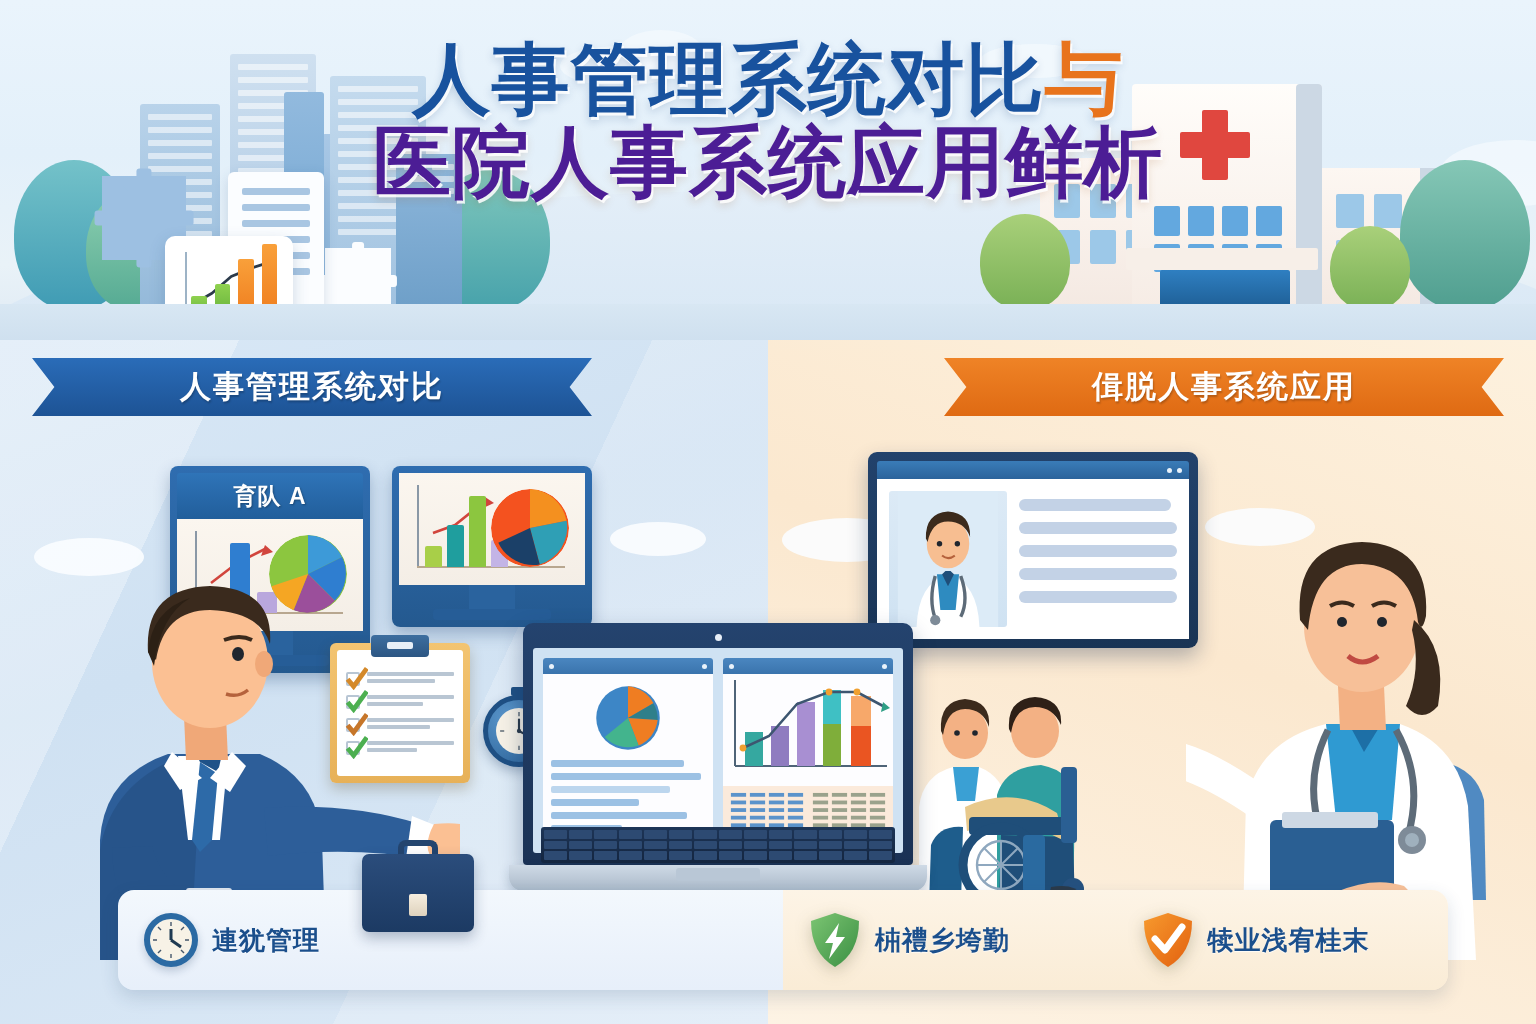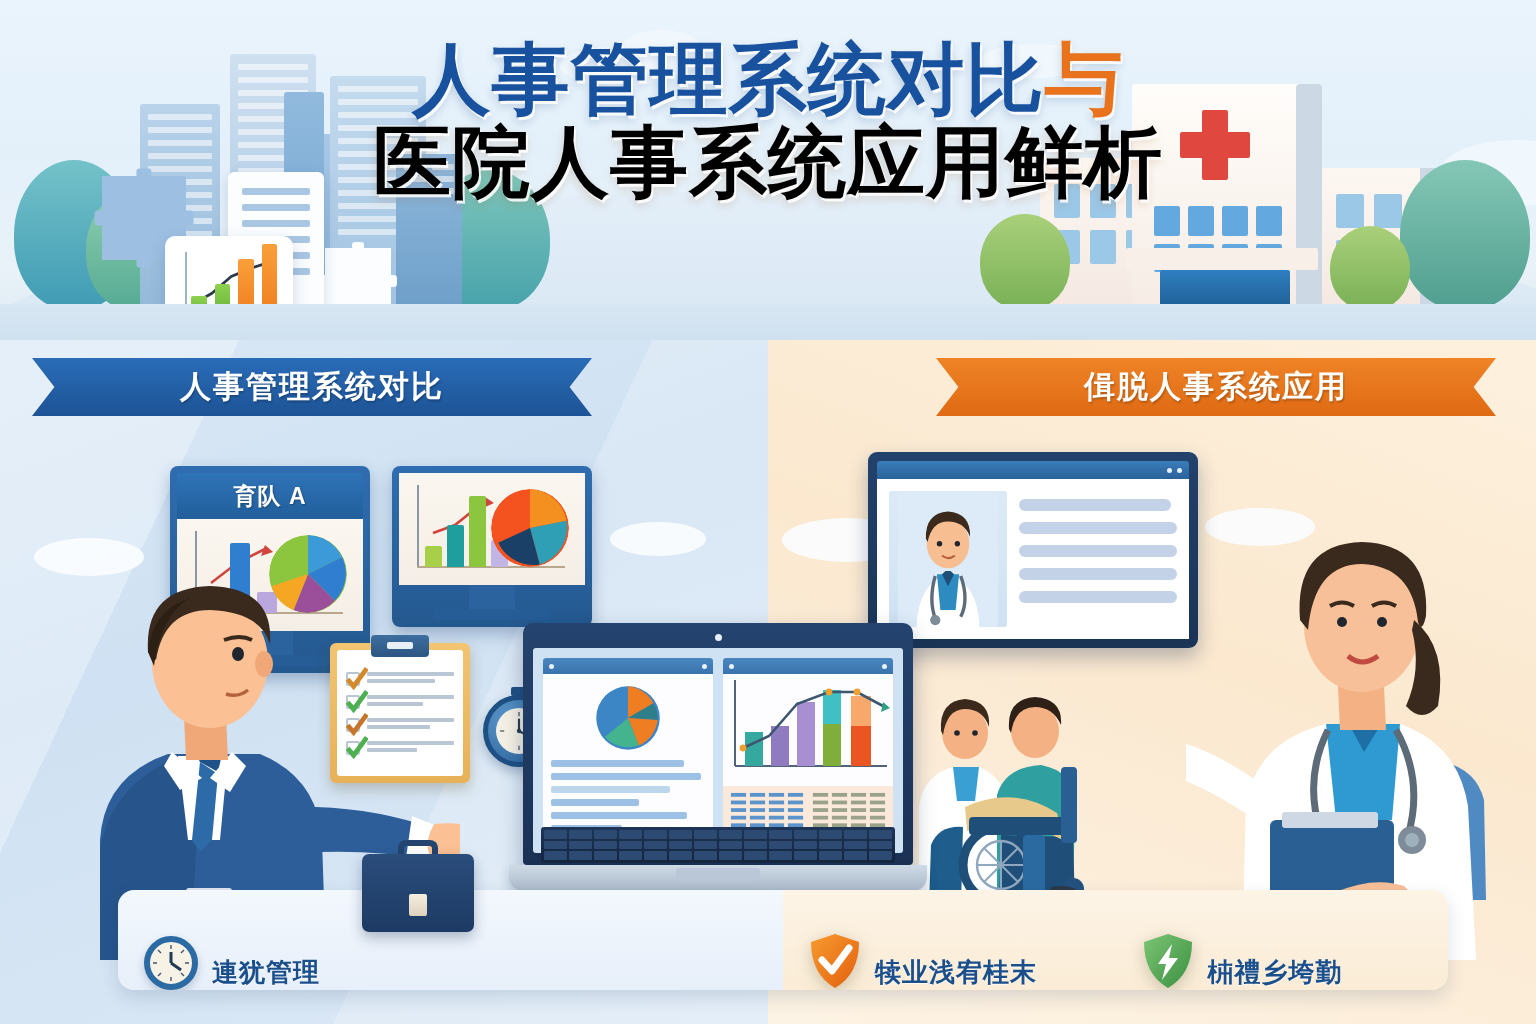--- a/index.html
+++ b/index.html
@@ -82,21 +82,21 @@
 
   
   .title-wrap { position: absolute; left: 0; top: 38px; width: 1536px; text-align: center; z-index: 6; }
   .title-l1 {
     font-size: 78px; font-weight: 700; letter-spacing: 1px; line-height: 1.06;
     color: #18529e; text-shadow: 2px 3px 0 rgba(255,255,255,.85), 0 5px 10px rgba(20,60,120,.22);
   }
   .title-l1 .tail { color:#e8731c; }
   .title-l2 {
     font-size: 78px; font-weight: 700; letter-spacing: 1px; line-height: 1.06;
-    color: #000000; text-shadow: 2px 3px 0 rgba(255,255,255,.85), 0 5px 10px rgba(150,80,20,.20);
+    color: #4c1d95; text-shadow: 2px 3px 0 rgba(255,255,255,.85), 0 5px 10px rgba(150,80,20,.20);
   }
 
   
   .body-split { position:absolute; left:0; top:340px; width:1536px; height:684px; overflow:hidden; }
   .half-left {
     position:absolute; left:0; top:0; width:768px; height:684px;
     background: linear-gradient(160deg,#d9e8f6 0%,#cfe1f2 40%,#dce9f6 100%);
   }
   .half-right {
     position:absolute; left:768px; top:0; width:768px; height:684px;
@@ -116,21 +116,21 @@
     color:#fff; font-size: 31px; font-weight:700; letter-spacing: 2px;
     text-shadow: 1px 2px 2px rgba(0,0,0,.22);
   }
   .banner-left {
     left: 32px; width: 560px;
     background: linear-gradient(180deg,#2a6cb8,#1d5395);
     clip-path: polygon(0 0, 100% 0, 96% 50%, 100% 100%, 0 100%, 4% 50%);
     box-shadow: 0 4px 9px rgba(20,55,110,.28);
   }
   .banner-right {
-    right: 40px; width: 560px;
+    right: 32px; width: 560px;
     background: linear-gradient(180deg,#ef8326,#df6a13);
     clip-path: polygon(0 0, 100% 0, 96% 50%, 100% 100%, 0 100%, 4% 50%);
     box-shadow: 0 4px 9px rgba(150,70,15,.28);
     font-family: Liberation Mono, monospace;
   }
 
   
   .vs-wrap { position:absolute; left: 636px; top: 4px; width: 230px; height: 215px; z-index: 9; }
   .vs-handle {
     position:absolute; left: 4px; top: 128px; width: 92px; height: 28px;
@@ -245,21 +245,21 @@
   .wc-scene { position:absolute; left: 905px; top: 335px; width: 230px; height: 230px; z-index: 7; }
 
   
   .feature-strip {
     position:absolute; left: 118px; top: 890px; width: 1330px; height: 100px;
     border-radius: 16px; z-index: 10; display:flex; overflow:hidden;
     box-shadow: 0 7px 18px rgba(30,60,100,.16);
   }
   .fs-left { width: 50%; background: linear-gradient(180deg,#f3f8fd,#e7effa); display:flex; }
   .fs-right { width: 50%; background: linear-gradient(180deg,#fdf4e6,#faecd6); display:flex; }
-  .feat { flex:1; display:flex; align-items:flex-end; gap: 14px; padding: 0 26px; }
+  .feat { flex:1; display:flex; align-items:center; gap: 14px; padding: 0 26px; }
   .feat-label { font-size: 26px; font-weight:700; color:#1b4f8c; letter-spacing:1px;
     text-shadow: 0 1px 1px rgba(255,255,255,.8); white-space: nowrap; }
   .ic-clock { width: 54px; height: 54px; border-radius:50%; background:#f7f2e6;
     border: 6px solid #2b6aa3; position:relative; flex:none;
     box-shadow: 0 4px 9px rgba(20,50,90,.22); }
   .ic-chart { width: 48px; height: 48px; border-radius: 5px; flex:none;
     background: linear-gradient(180deg,#f2b93f 0%,#f2b93f 42%,#6ab3e3 42%,#3d8fd0 100%);
     position:relative; overflow:hidden; box-shadow: 0 4px 9px rgba(20,50,90,.2);}
   .shield { width: 52px; height: 58px; flex:none; position:relative;
     filter: drop-shadow(0 4px 8px rgba(60,60,20,.25)); }
@@ -905,47 +905,47 @@
             <line x1="21" y1="21" x2="31" y2="28" stroke="#1f3a52" stroke-width="3"></line>
           </svg>
         </span>
         <span class="feat-label">連犹管理</span>
       </div>
     </div>
     <div class="fs-right">
       <div class="feat">
         <span class="shield">
           <svg viewBox="0 0 52 58" style="width:100%;height:100%;">
+            <path d="M26 2 L50 10 Q50 42 26 56 Q2 42 2 10 Z" fill="url(#gsh)"></path>
+            <defs>
+                <linearGradient id="gsh" x1="0" y1="0" x2="1" y2="1">
+              <stop offset="0" stop-color="#7cc573"></stop>
+                  <stop offset="1" stop-color="#3a8f42"></stop>
+            </linearGradient>
+              </defs>
+            <path d="M30 12 L16 32 h8 l-4 16 16-22 h-9 z" fill="#fff"></path>
+          </svg>
+        </span>
+        <span class="feat-label">枾禮乡垮勤</span>
+      </div>
+      <div class="feat">
+        <span class="shield">
+          <svg viewBox="0 0 52 58" style="width:100%;height:100%;">
             <path d="M26 2 L50 10 Q50 42 26 56 Q2 42 2 10 Z" fill="url(#osh)"></path>
             <defs>
                 <linearGradient id="osh" x1="0" y1="0" x2="1" y2="1">
               <stop offset="0" stop-color="#f79a2e"></stop>
                   <stop offset="1" stop-color="#e2600f"></stop>
             </linearGradient>
               </defs>
             <polyline points="13,28 23,39 40,16" fill="none" stroke="#fff" stroke-width="7" stroke-linecap="round" stroke-linejoin="round"></polyline>
           </svg>
         </span>
         <span class="feat-label">犊业浅宥桂末</span>
       </div>
-      <div class="feat">
-        <span class="shield">
-          <svg viewBox="0 0 52 58" style="width:100%;height:100%;">
-            <path d="M26 2 L50 10 Q50 42 26 56 Q2 42 2 10 Z" fill="url(#gsh)"></path>
-            <defs>
-                <linearGradient id="gsh" x1="0" y1="0" x2="1" y2="1">
-              <stop offset="0" stop-color="#7cc573"></stop>
-                  <stop offset="1" stop-color="#3a8f42"></stop>
-            </linearGradient>
-              </defs>
-            <path d="M30 12 L16 32 h8 l-4 16 16-22 h-9 z" fill="#fff"></path>
-          </svg>
-        </span>
-        <span class="feat-label">枾禮乡垮勤</span>
-      </div>
     </div>
   </div>
 
   <div class="briefcase">
     <div class="bc-handle"></div>
     <div class="bc-body">
       <div class="bc-lock"></div>
     </div>
   </div>
 

